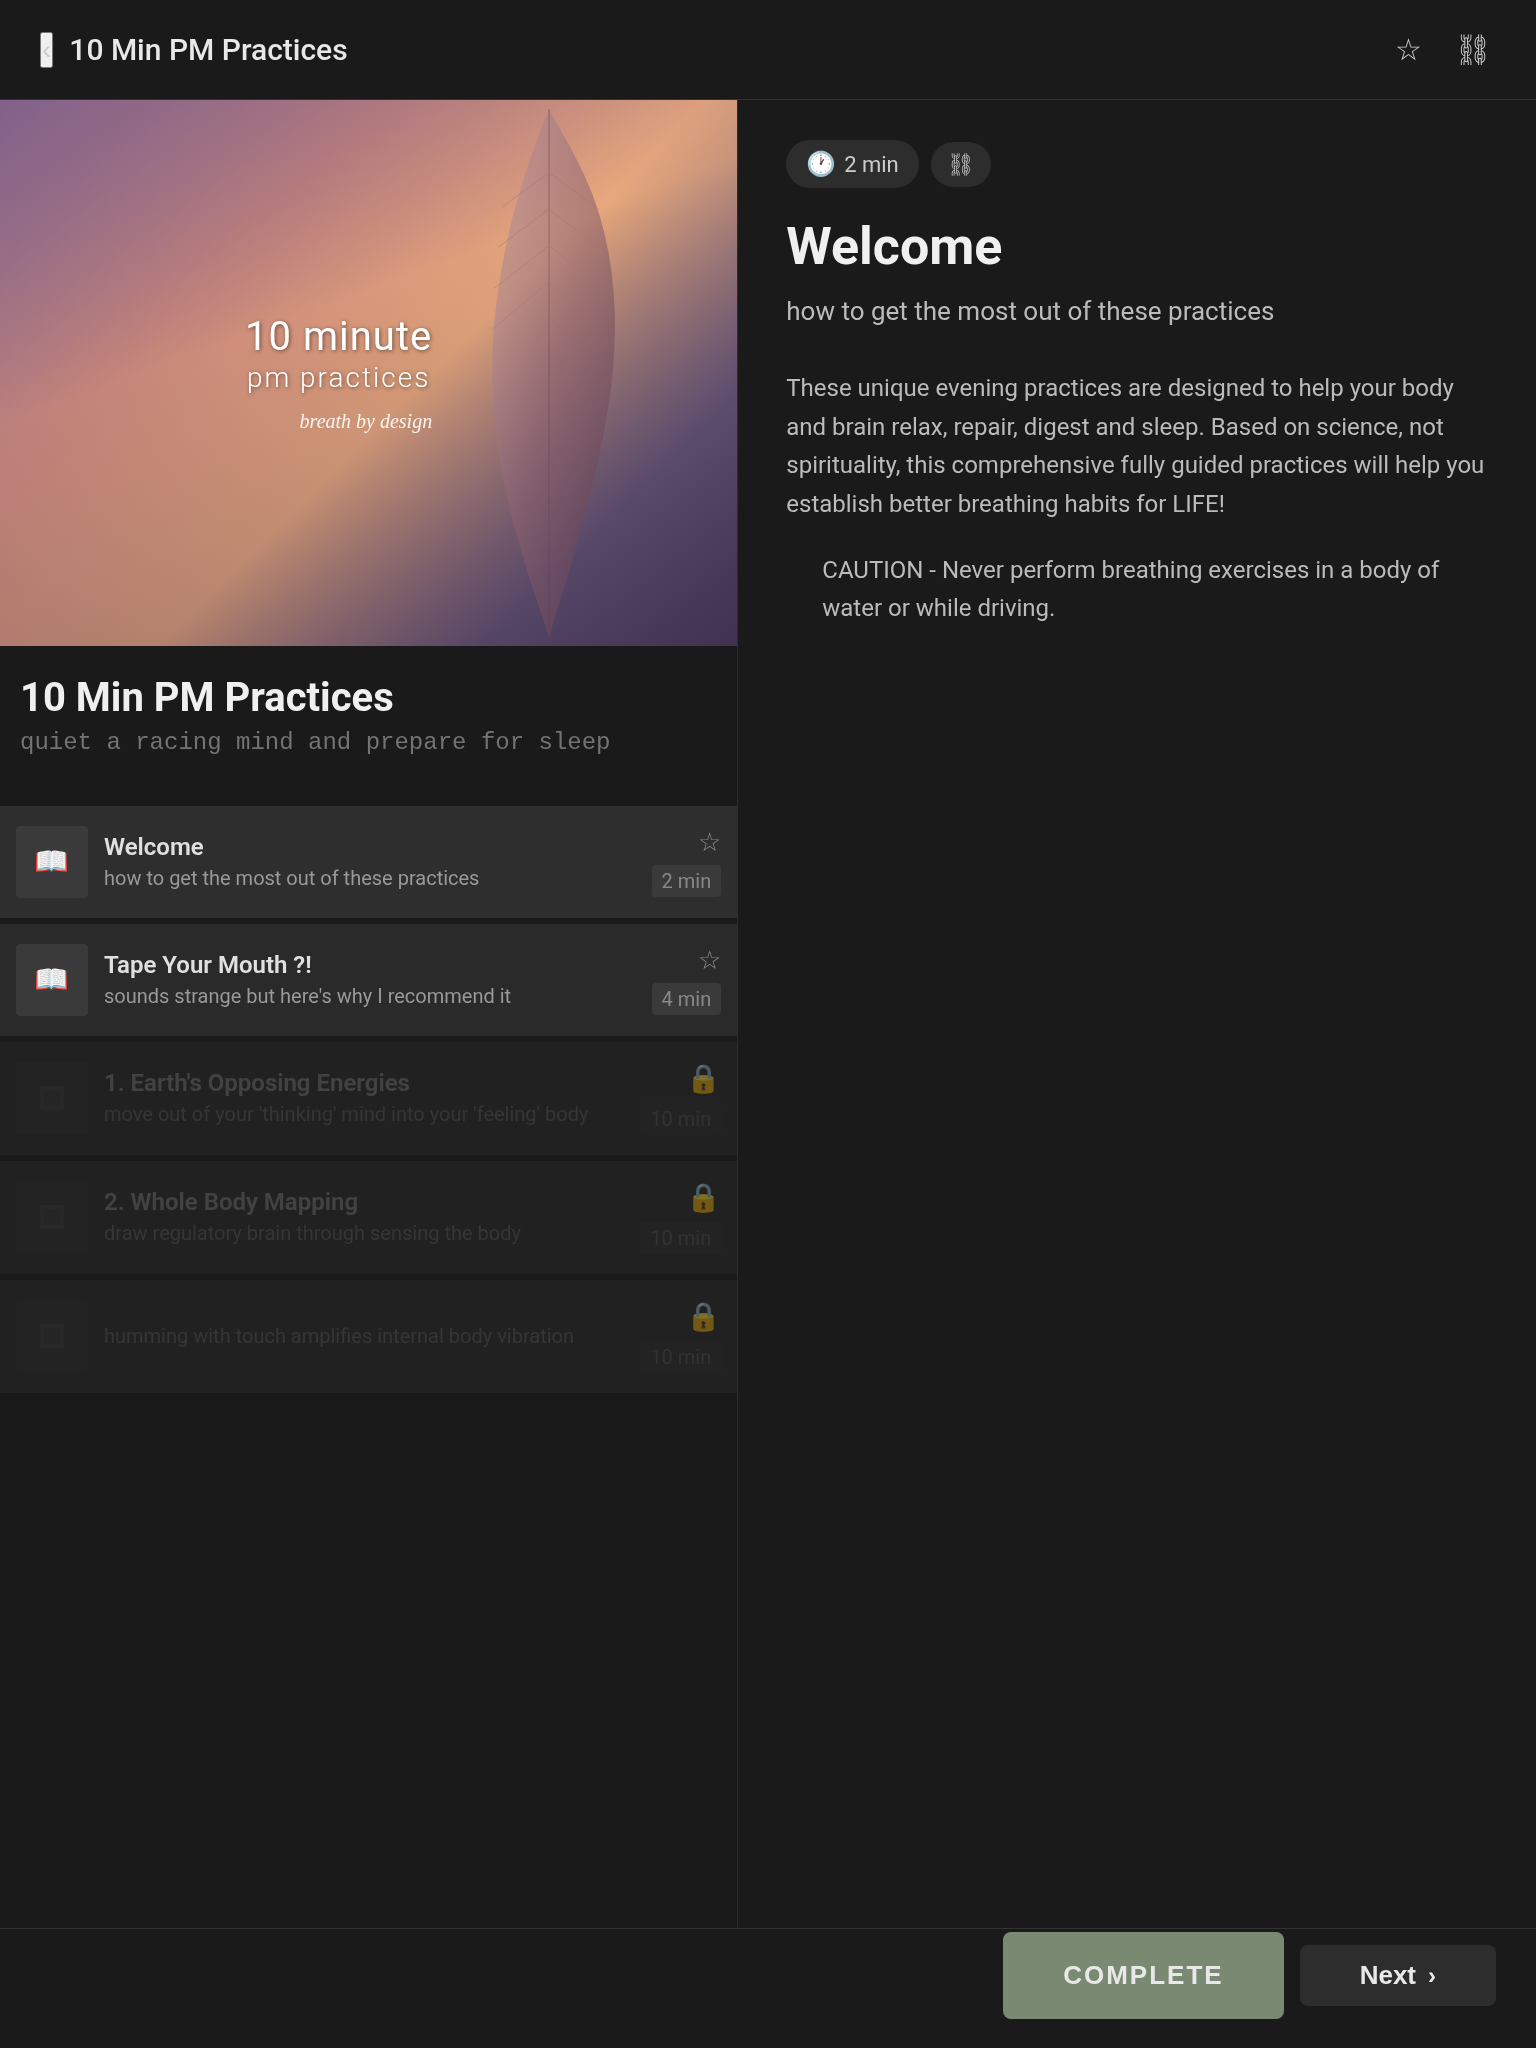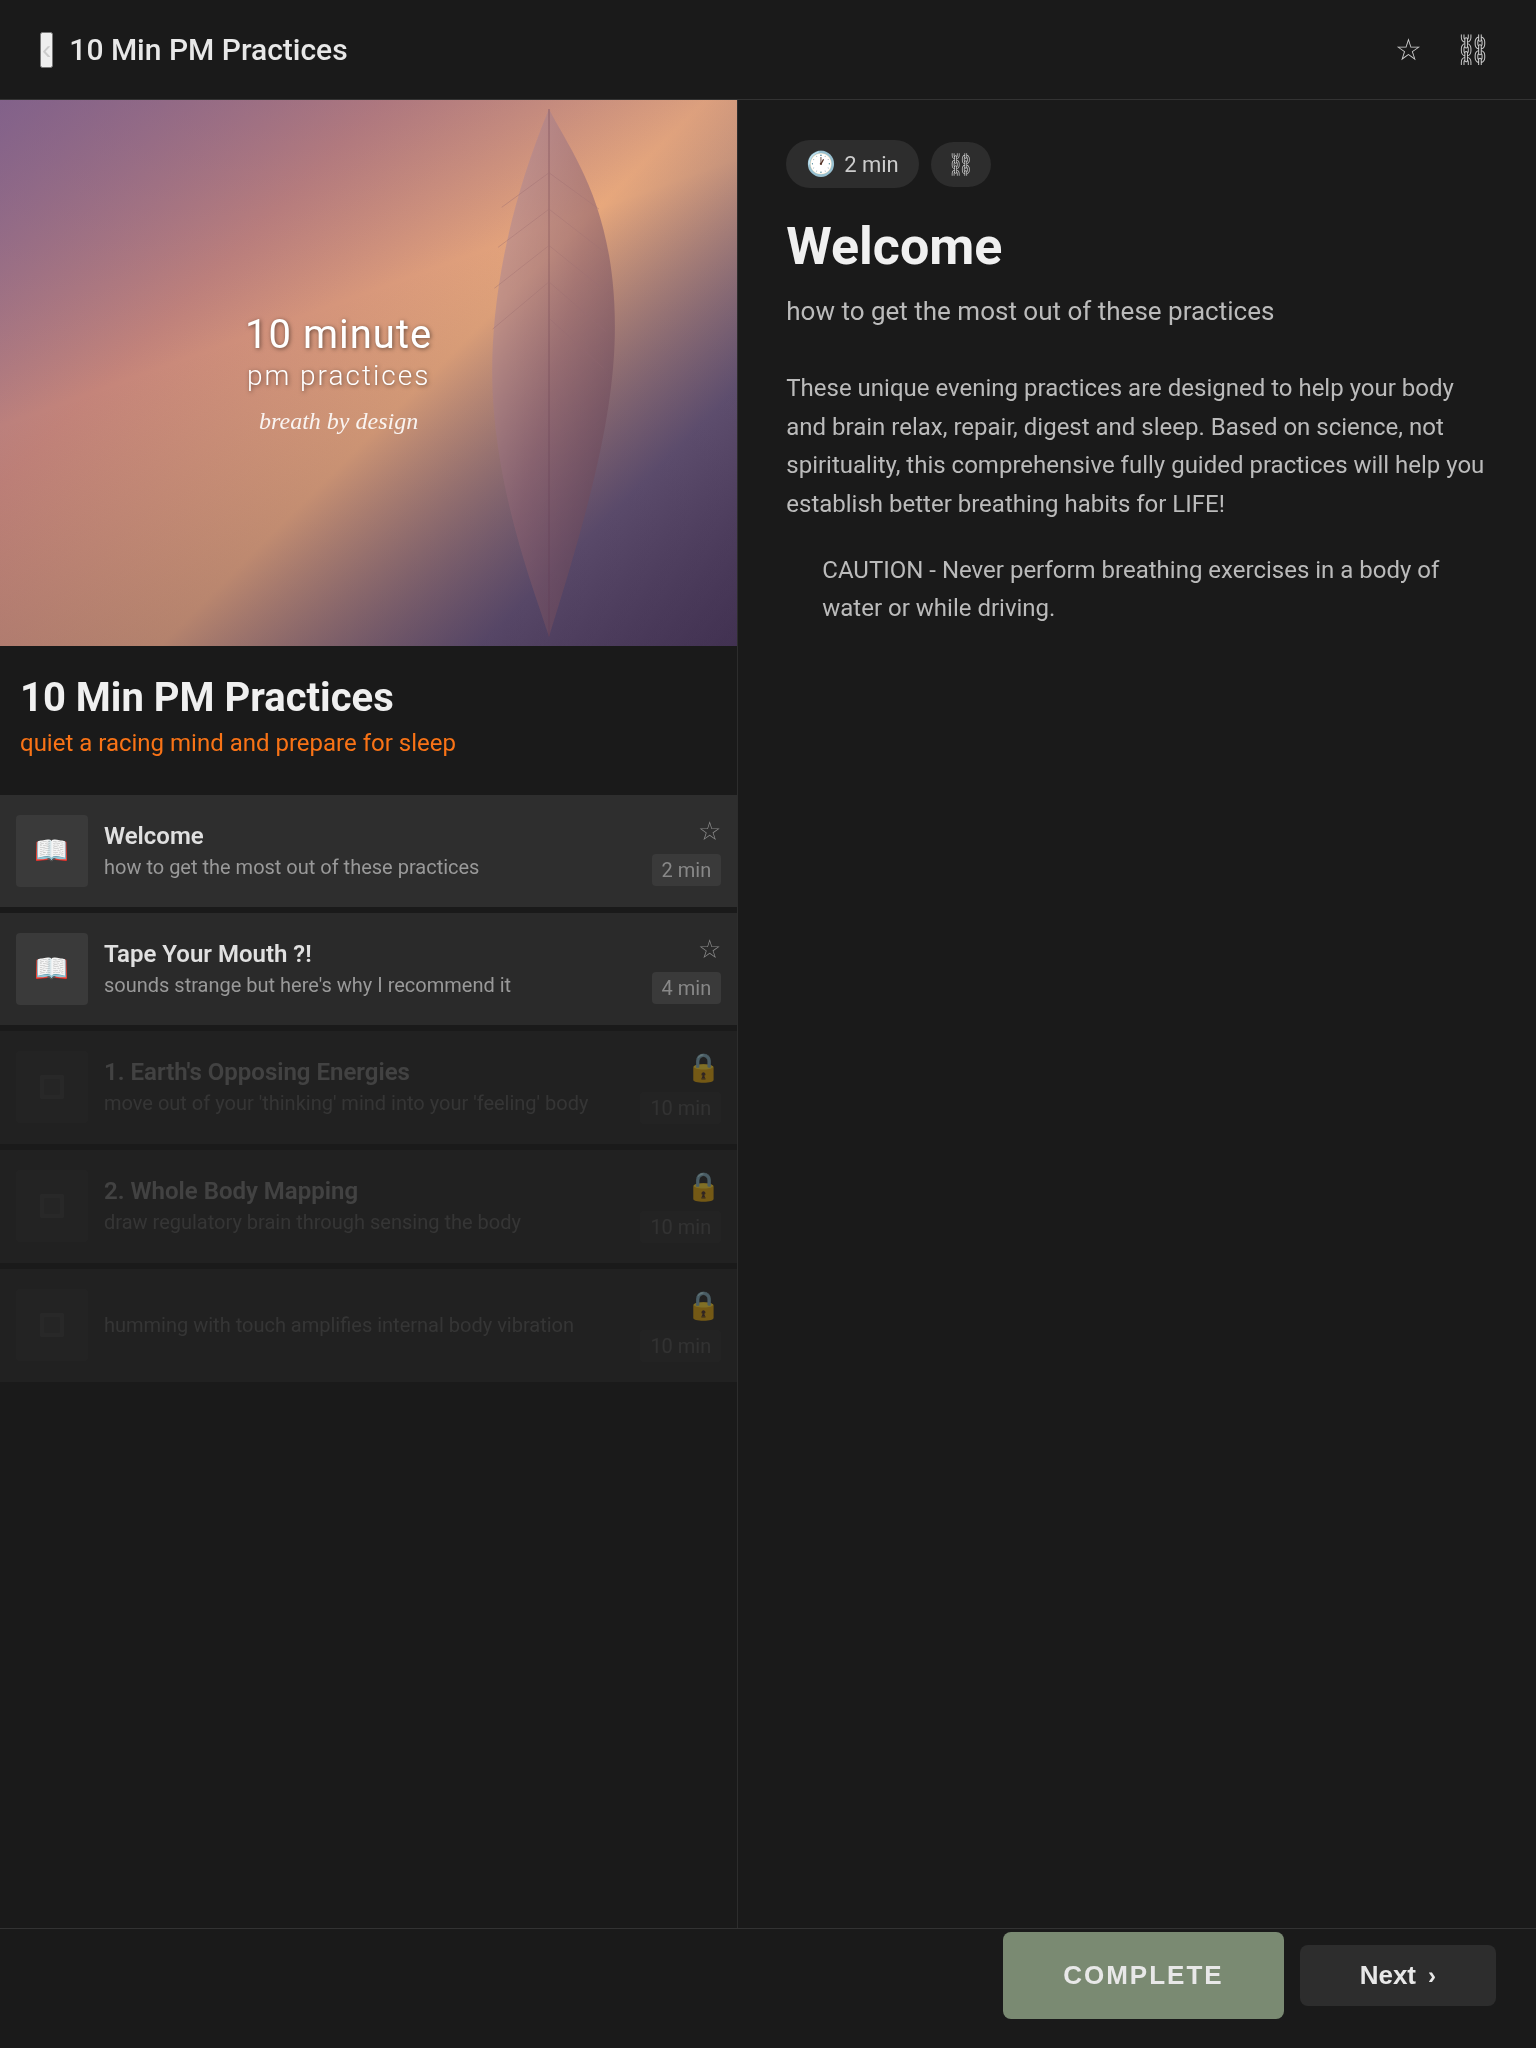--- a/index.html
+++ b/index.html
@@ -94,41 +94,43 @@
       line-height: 1.2;
       text-shadow: 1px 1px 4px rgba(0,0,0,0.5);
     }
     .course-image-text .sub-text {
       font-size: 28px;
       font-weight: 300;
       letter-spacing: 2px;
       text-shadow: 1px 1px 4px rgba(0,0,0,0.5);
     }
     .course-image-text .brand-text {
-      font-size: 24px;
+      font-size: 20px;
       font-style: italic;
       margin-top: 16px;
       opacity: 0.9;
       font-family: 'Georgia', serif;
+      text-align: right;
     }
 
     
     .course-info {
       padding: 28px 20px 20px 20px;
     }
     .course-title {
       font-size: 40px;
       font-weight: 700;
       color: #f0f0f0;
       margin-bottom: 8px;
     }
     .course-subtitle {
       font-size: 24px;
-      color: #f97316;
-      margin-bottom: 18px;
+      color: #737373;
+      margin-bottom: 30px;
+      font-family: Liberation Mono, monospace;
     }
 
     
     .lesson-list {
       display: flex;
       flex-direction: column;
       gap: 2px;
       padding: 0 0px;
     }
     .lesson-item {

